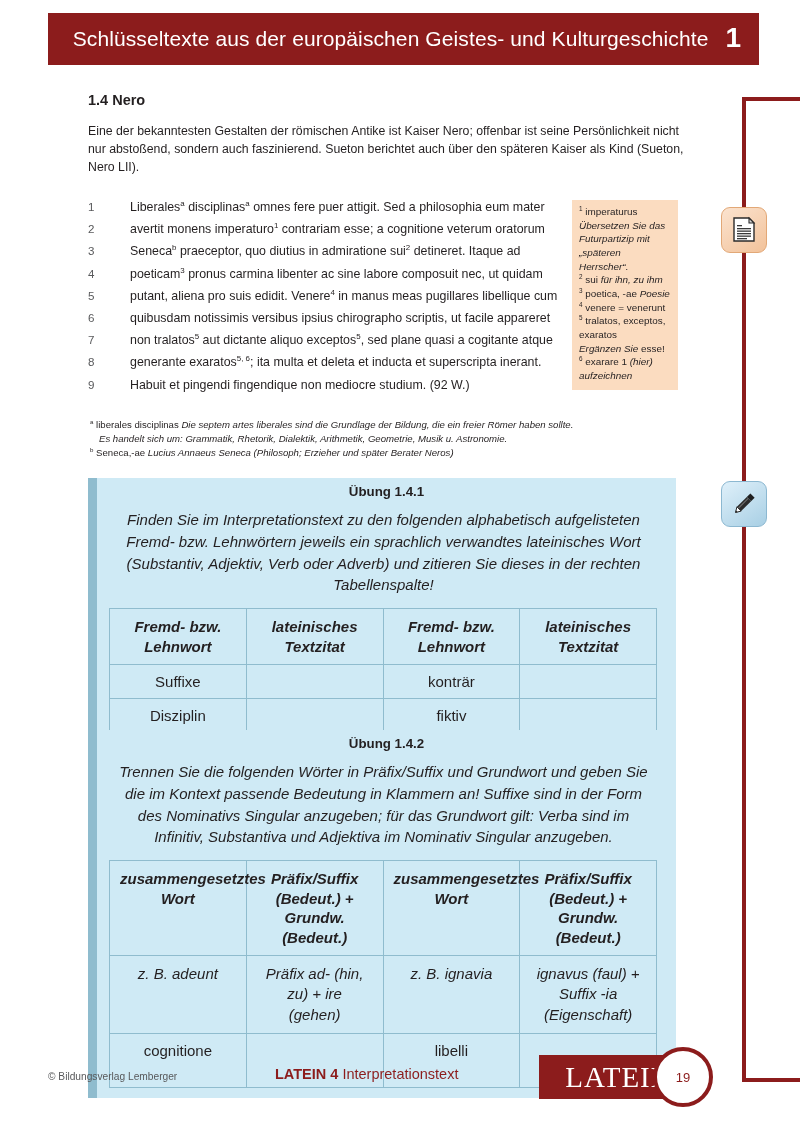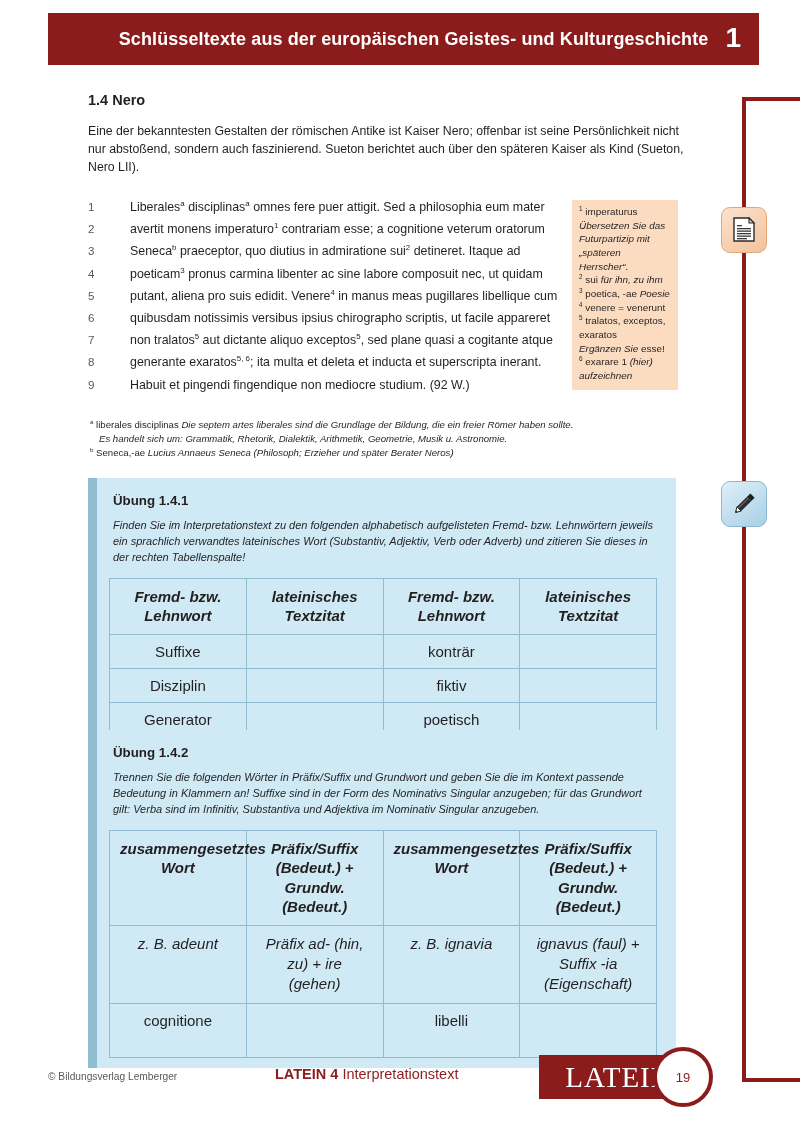--- a/index.html
+++ b/index.html
@@ -21,24 +21,23 @@
     left: 48px; top: 13px;
     width: 711px; height: 52px;
     background: #8c1c1c;
     display: flex;
     align-items: center;
     justify-content: flex-end;
     padding-right: 18px;
   }
   .header-title {
     color: #ffffff;
-    font-size: 18px;
+    font-size: 21px;
     letter-spacing: 0.1px;
     white-space: nowrap;
-    font-weight: bold;
   }
   .header-chapter {
     color: #ffffff;
     font-size: 28px;
     font-weight: bold;
     margin-left: 17px;
     line-height: 1;
     position: relative;
     top: -1px;
   }
@@ -160,29 +159,30 @@
     position: absolute;
     left: 88px;
     width: 588px;
     background: #cfeaf5;
     border-left: 9px solid #8fbcce;
   }
   #exercise-1 { top: 478px; }
   #exercise-2 { top: 730px; }
 
   .ex-head {
-    padding: 15px 16px 0 16px;
+    padding: 6px 16px 0 16px;
+    text-align: center;
   }
   .ex-title {
     font-size: 13.3px;
     font-weight: bold;
     margin: 0 0 10px 0;
   }
   .ex-instructions {
-    font-size: 11px;
+    font-size: 15px;
     font-style: italic;
     line-height: 1.45;
     margin: 0 0 12px 0;
     padding-right: 6px;
   }
 
   table.ex-table {
     border-collapse: collapse;
     width: 548px;
     margin: 0 12px 10px 12px;

